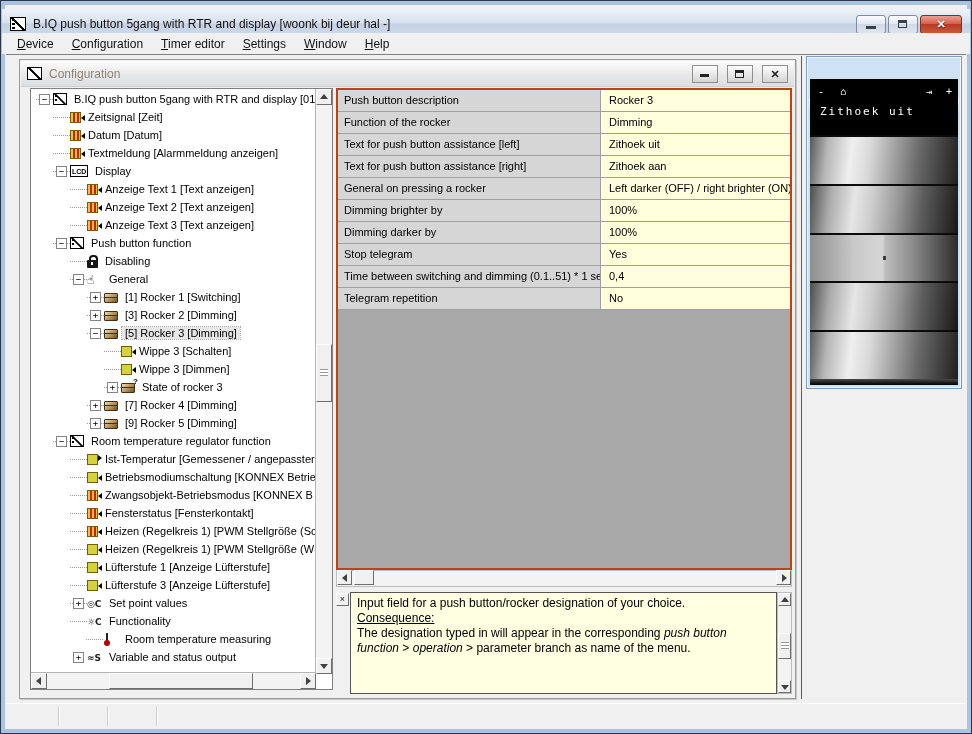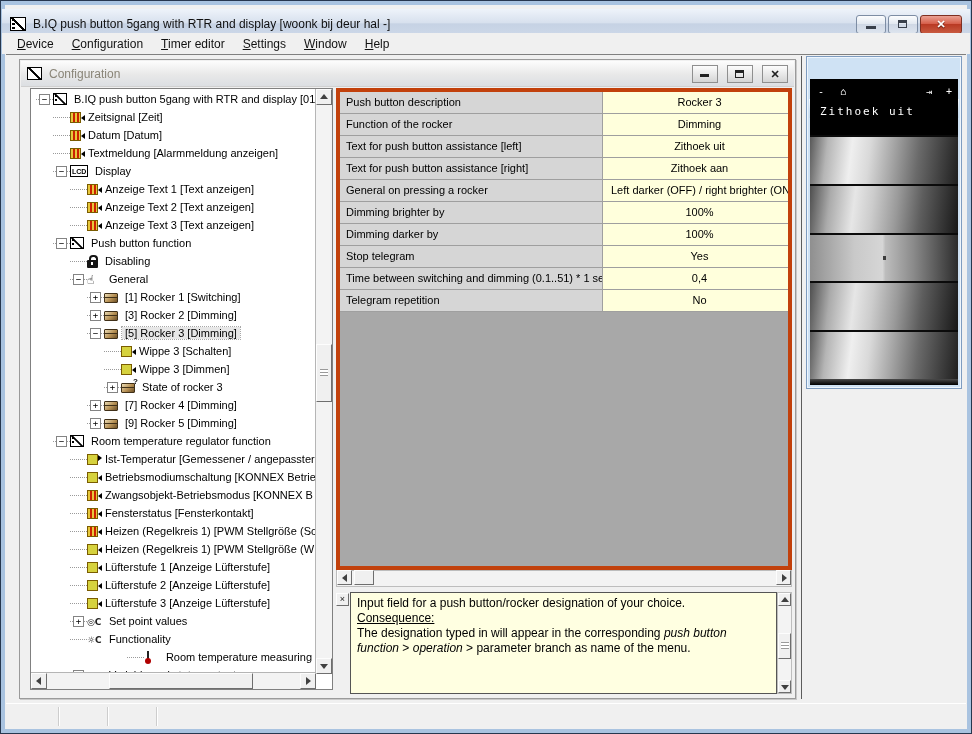--- a/index.html
+++ b/index.html
@@ -94,25 +94,25 @@
   .tri{position:absolute;left:50%;top:50%;width:0;height:0;}
   .tri.up{margin:-3px 0 0 -4px;border-left:4px solid transparent;border-right:4px solid transparent;border-bottom:5px solid #404040;}
   .tri.down{margin:-2px 0 0 -4px;border-left:4px solid transparent;border-right:4px solid transparent;border-top:5px solid #404040;}
   .tri.left{margin:-4px 0 0 -3px;border-top:4px solid transparent;border-bottom:4px solid transparent;border-right:5px solid #404040;}
   .tri.right{margin:-4px 0 0 -2px;border-top:4px solid transparent;border-bottom:4px solid transparent;border-left:5px solid #404040;}
 
   .tree-vscroll{right:0;top:0;width:17px;height:585px;border-left:1px solid #b5b5b5;}
   .tree-hscroll{left:0;bottom:0;height:17px;width:285px;border-top:1px solid #b5b5b5;}
 
   
-  .param-panel{position:absolute;left:316px;top:28px;width:456px;height:482px;border:4px solid #c2410c;background:#a8a8a8;overflow:hidden;}
+  .param-panel{position:absolute;left:316px;top:28px;width:456px;height:482px;border:2px solid #c2410c;background:#a8a8a8;overflow:hidden;}
   .prow{display:flex;height:22px;border-bottom:1px solid #9f9f9f;font-size:11px;}
   .pname{width:263px;flex:none;background:#d6d6d6;border-right:1px solid #9f9f9f;line-height:21px;padding-left:6px;
          white-space:nowrap;overflow:hidden;}
-  .pval{flex:1;background:#ffffdc;line-height:21px;padding-left:8px;white-space:nowrap;overflow:hidden;text-align:center;}
+  .pval{flex:1;background:#ffffdc;line-height:21px;padding-left:8px;white-space:nowrap;overflow:hidden;}
   .param-hscroll{position:absolute;left:316px;top:510px;width:456px;height:17px;background:#f3f3f3;border:1px solid #bdbdbd;}
 
   
   .help-wrap{position:absolute;left:316px;top:532px;width:456px;height:102px;}
   .help-close{position:absolute;left:0;top:1px;width:13px;height:13px;background:#f0f0f0;border:1px solid;
       border-color:#fdfdfd #6e6e6e #6e6e6e #fdfdfd;font-size:9px;line-height:11px;text-align:center;color:#222;}
   .help-box{position:absolute;left:14px;top:0;right:15px;bottom:0;background:#ffffe1;border:1px solid #555;
       padding:3px 6px;font-size:12px;color:#000;line-height:15px;overflow:hidden;}
   .help-box .cons{text-decoration:underline;}
   .help-box i{font-style:italic;}
@@ -400,45 +400,38 @@
               <span class="hline"></span>
             </span>
             <span class="ti ti-co ti-co-yel"></span>
             <span class="tlabel">Lüfterstufe 1 [Anzeige Lüfterstufe]</span>
           </div>
           <div class="tree-row" style="padding-left: 38px;">
             <span class="slot">
               <span class="hline"></span>
             </span>
             <span class="ti ti-co ti-co-yel"></span>
-            <span class="tlabel">Lüfterstufe 2 [Anzeige Lüfterstufe]</span>
-          </div>
-          <div class="tree-row" style="padding-left: 38px;">
-            <span class="slot">
-              <span class="hline"></span>
-            </span>
-            <span class="ti ti-co ti-co-yel"></span>
             <span class="tlabel">Lüfterstufe 3 [Anzeige Lüfterstufe]</span>
           </div>
           <div class="tree-row" style="padding-left: 38px;">
             <span class="slot">
               <span class="hline"></span>
               <span class="expand-box">+</span>
             </span>
             <span class="ti ti-text ti-setpoint"></span>
             <span class="tlabel">Set point values</span>
           </div>
           <div class="tree-row" style="padding-left: 38px;">
             <span class="slot">
               <span class="hline"></span>
             </span>
             <span class="ti ti-text ti-func"></span>
             <span class="tlabel">Functionality</span>
           </div>
-          <div class="tree-row" style="padding-left: 30px; justify-content: flex-end;">
+          <div class="tree-row" style="padding-left: 54px;">
             <span class="slot">
               <span class="hline"></span>
             </span>
             <span class="ti ti-thermo"></span>
             <span class="tlabel">Room temperature measuring</span>
           </div>
           <div class="tree-row" style="padding-left: 38px;">
             <span class="slot">
               <span class="expand-box">+</span>
             </span>

